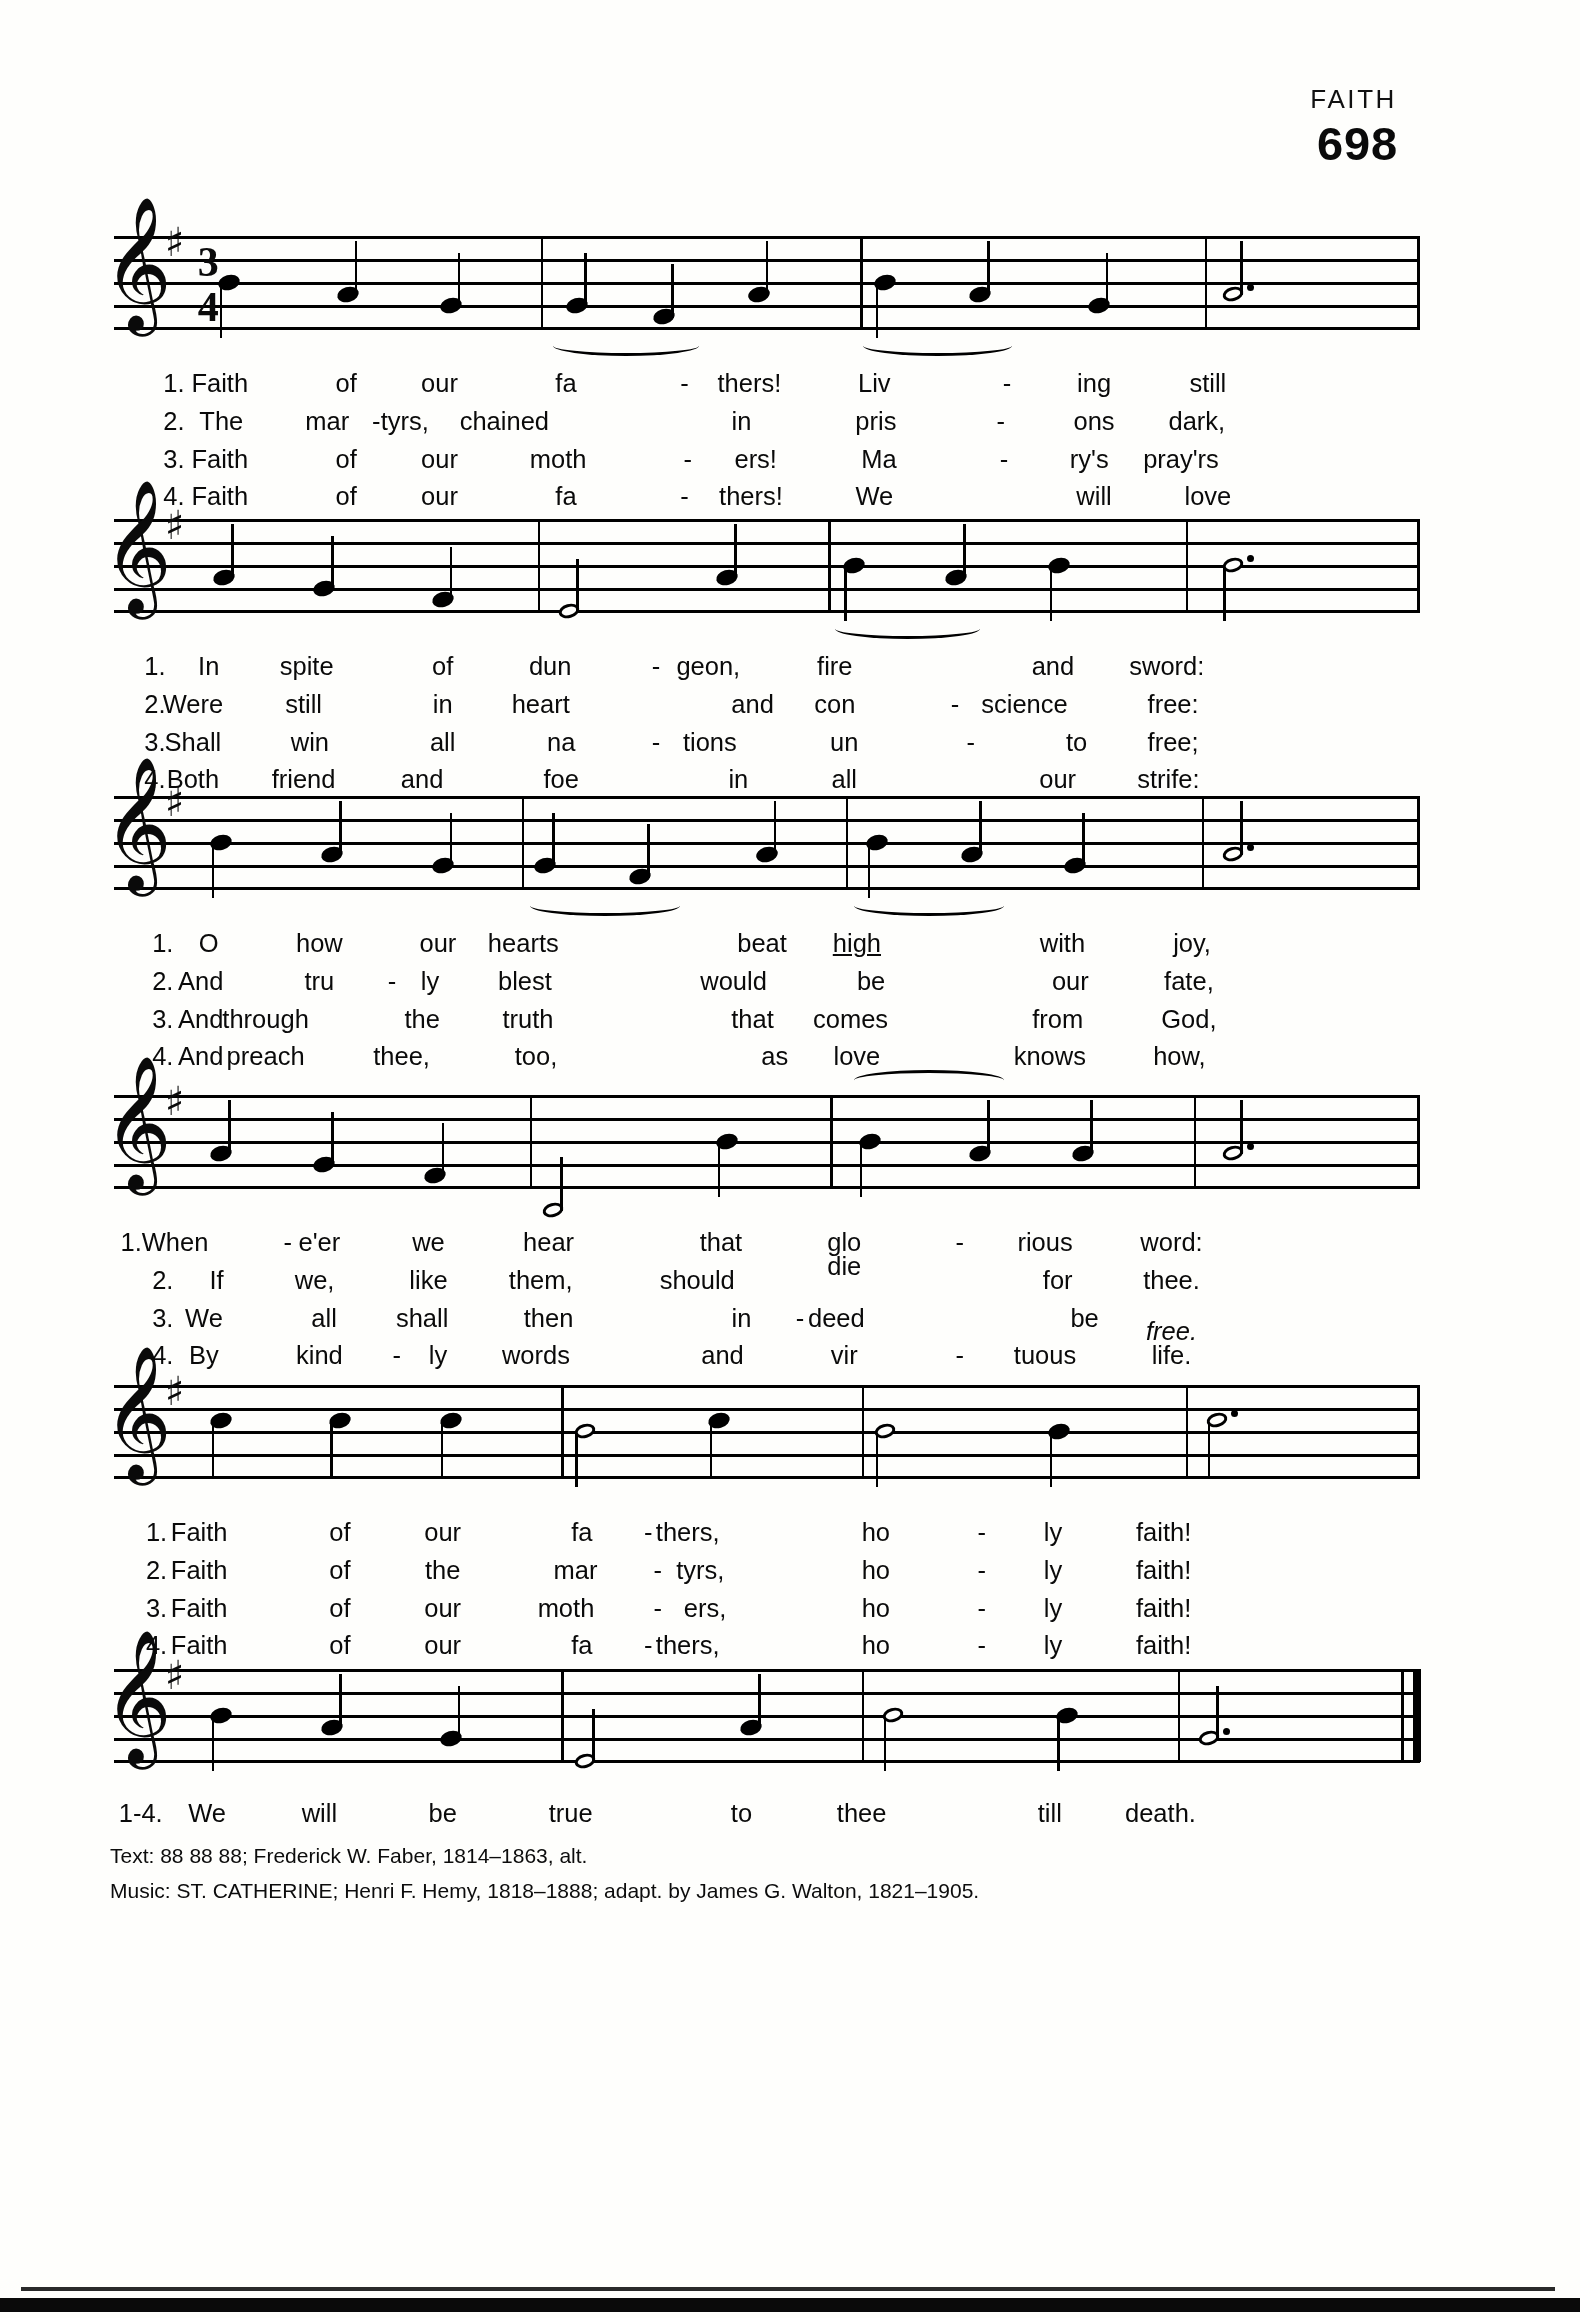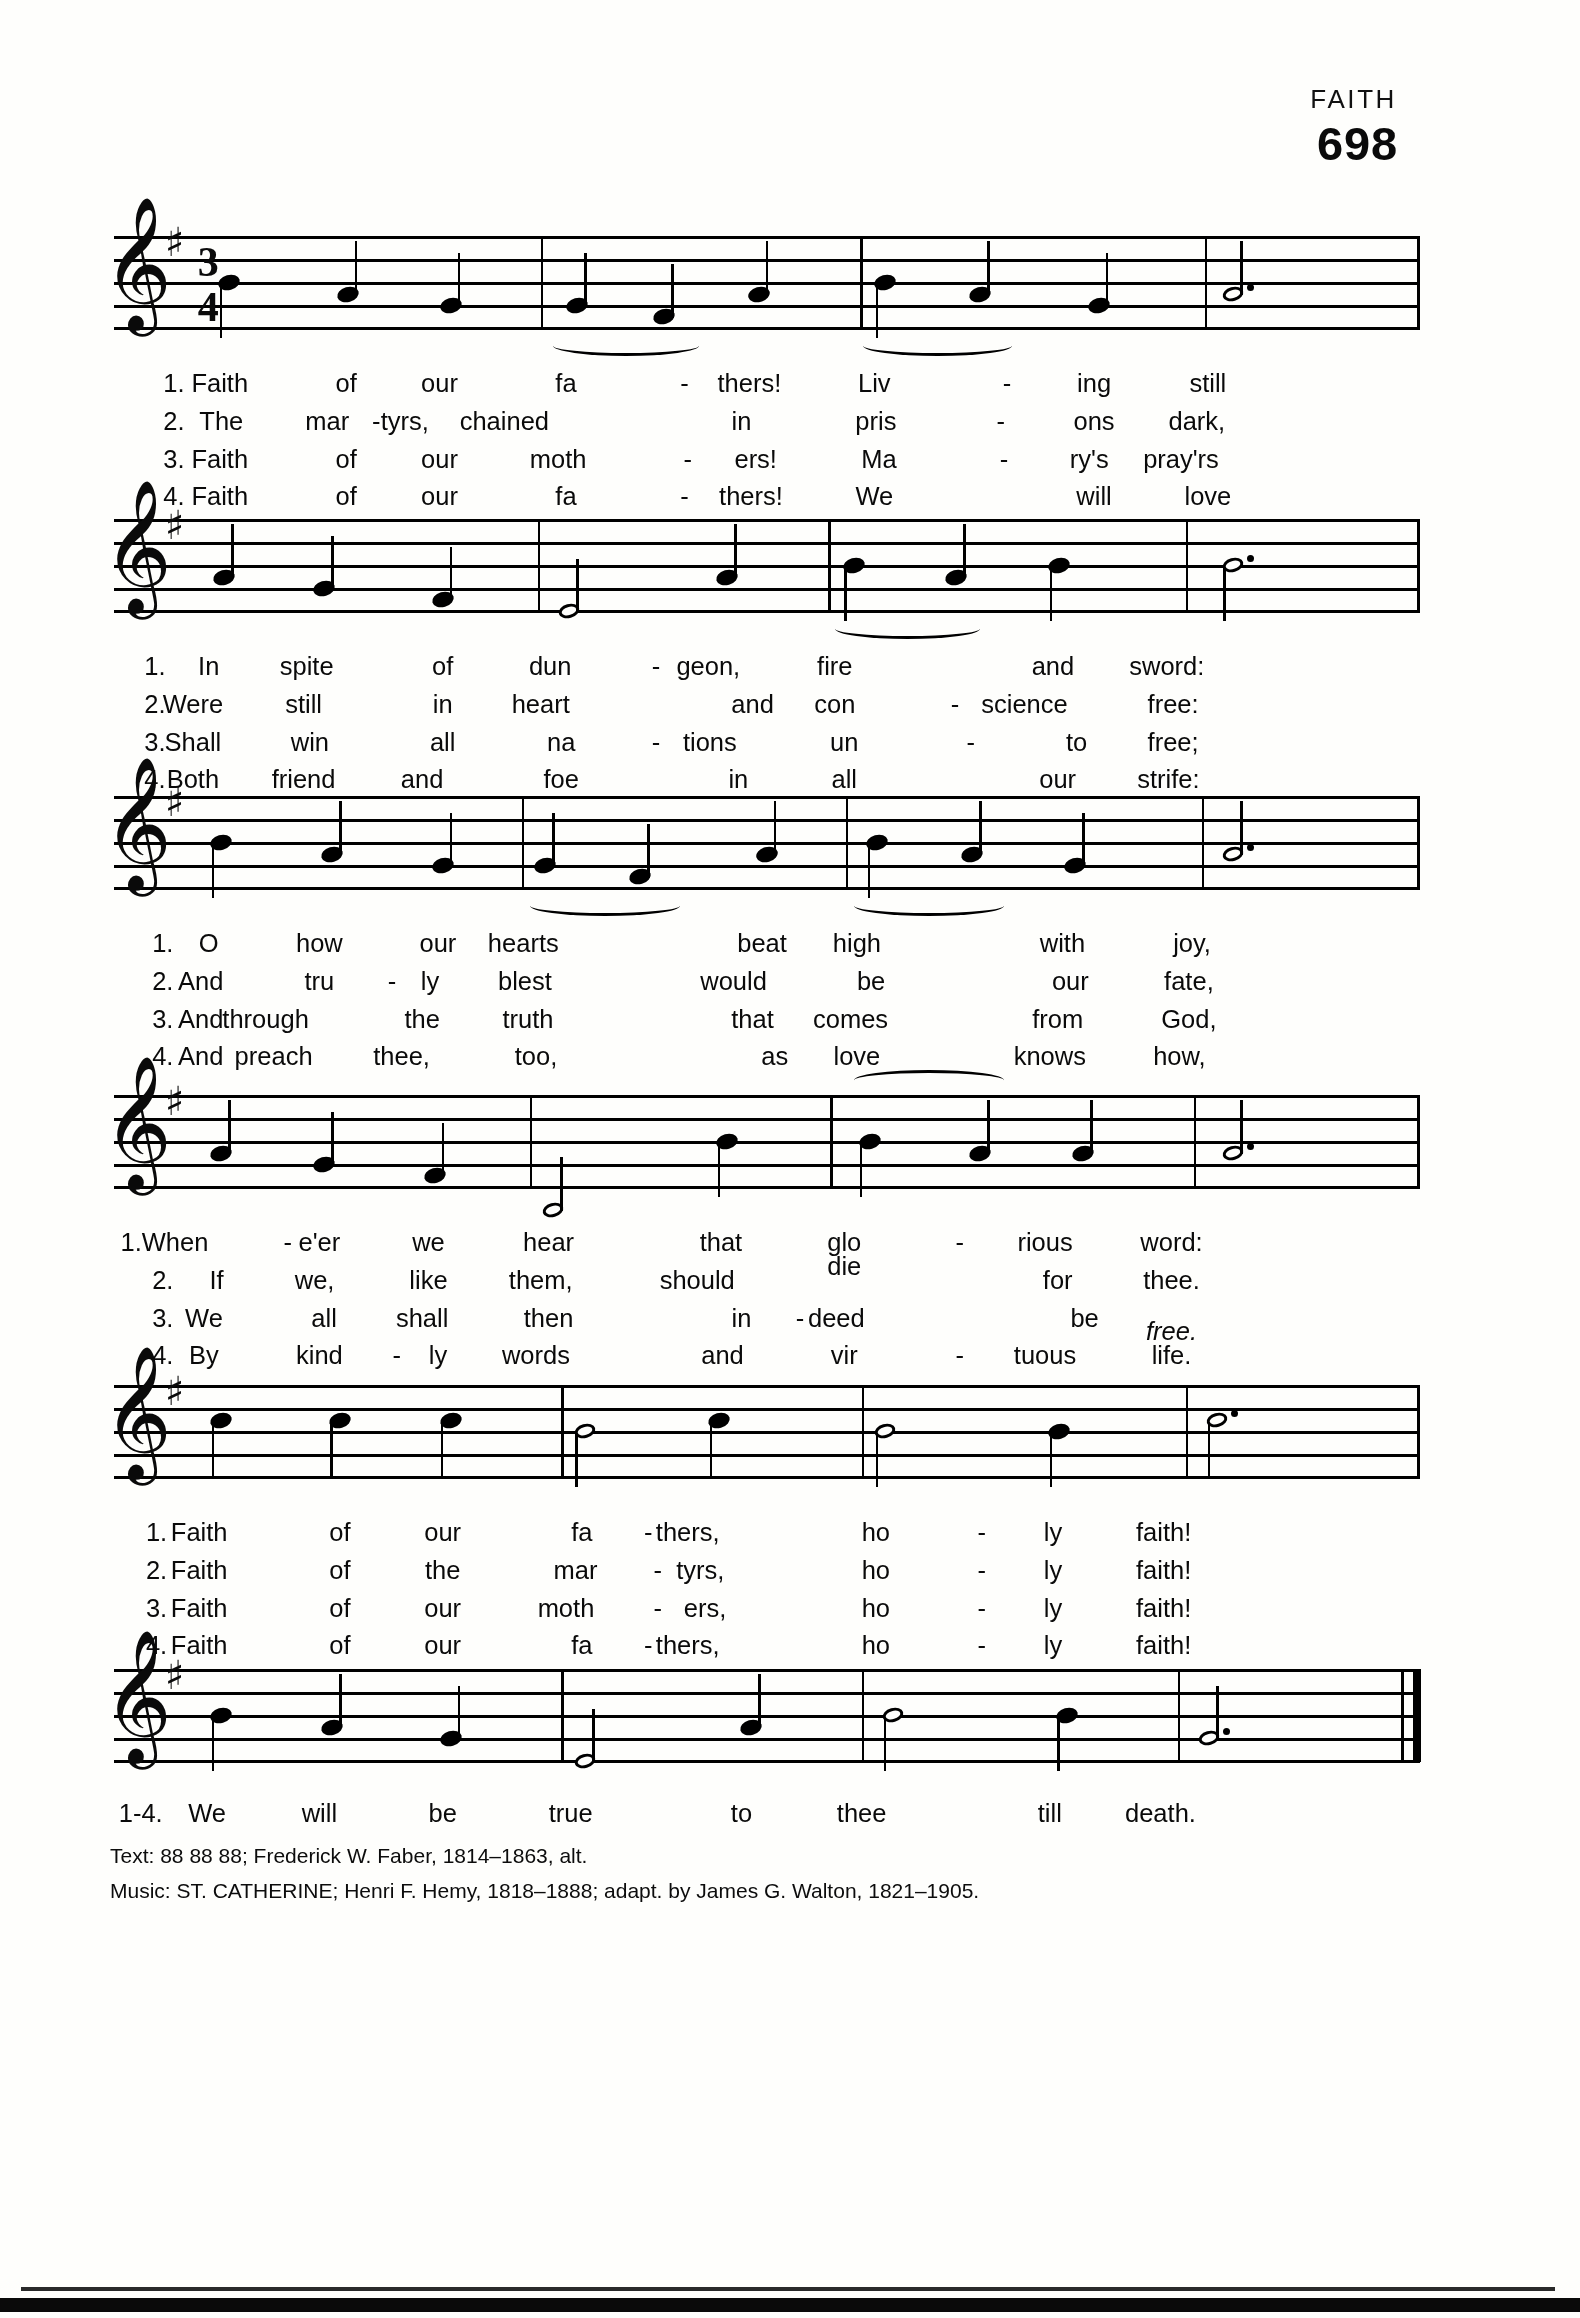--- a/index.html
+++ b/index.html
@@ -338,21 +338,21 @@
         <div class="lyric-word" style="left: 66.9%; top: 113px;">our</div>
         <div class="lyric-word" style="left: 73.9%; top: 113px;">strife:</div>
       </div>
       <div class="lyrics-block" style="top: 929px;">
         <div class="lyric-word" style="left: 10.3%; top: 0px;">1.</div>
         <div class="lyric-word" style="left: 13.2%; top: 0px;">O</div>
         <div class="lyric-word" style="left: 20.2%; top: 0px;">how</div>
         <div class="lyric-word" style="left: 27.7%; top: 0px;">our</div>
         <div class="lyric-word" style="left: 33.1%; top: 0px;">hearts</div>
         <div class="lyric-word" style="left: 48.2%; top: 0px;">beat</div>
-        <div class="lyric-word" style="left: 54.2%; top: 0px;">high</div>
+        <div class="lyric-word" style="left: 54.2%; top: 0px; text-decoration: underline;">high</div>
         <div class="lyric-word" style="left: 67.2%; top: 0px;">with</div>
         <div class="lyric-word" style="left: 75.4%; top: 0px;">joy,</div>
         <div class="lyric-word" style="left: 10.3%; top: 38px;">2.</div>
         <div class="lyric-word" style="left: 12.7%; top: 38px;">And</div>
         <div class="lyric-word" style="left: 20.2%; top: 38px;">tru</div>
         <div class="lyric-word" style="left: 24.8%; top: 38px;">-</div>
         <div class="lyric-word" style="left: 27.2%; top: 38px;">ly</div>
         <div class="lyric-word" style="left: 33.2%; top: 38px;">blest</div>
         <div class="lyric-word" style="left: 46.4%; top: 38px;">would</div>
         <div class="lyric-word" style="left: 55.1%; top: 38px;">be</div>
@@ -362,21 +362,21 @@
         <div class="lyric-word" style="left: 12.7%; top: 76px;">And</div>
         <div class="lyric-word" style="left: 16.8%; top: 76px;">through</div>
         <div class="lyric-word" style="left: 26.7%; top: 76px;">the</div>
         <div class="lyric-word" style="left: 33.4%; top: 76px;">truth</div>
         <div class="lyric-word" style="left: 47.6%; top: 76px;">that</div>
         <div class="lyric-word" style="left: 53.8%; top: 76px;">comes</div>
         <div class="lyric-word" style="left: 66.9%; top: 76px;">from</div>
         <div class="lyric-word" style="left: 75.2%; top: 76px;">God,</div>
         <div class="lyric-word" style="left: 10.3%; top: 113px;">4.</div>
         <div class="lyric-word" style="left: 12.7%; top: 113px;">And</div>
-        <div class="lyric-word" style="left: 16.8%; top: 113px; margin-left: 8px;">preach</div>
+        <div class="lyric-word" style="left: 16.8%; top: 113px;">preach</div>
         <div class="lyric-word" style="left: 25.4%; top: 113px;">thee,</div>
         <div class="lyric-word" style="left: 33.9%; top: 113px;">too,</div>
         <div class="lyric-word" style="left: 49%; top: 113px;">as</div>
         <div class="lyric-word" style="left: 54.2%; top: 113px;">love</div>
         <div class="lyric-word" style="left: 66.4%; top: 113px;">knows</div>
         <div class="lyric-word" style="left: 74.6%; top: 113px;">how,</div>
       </div>
       <div class="lyrics-block" style="top: 1228px;">
         <div class="lyric-word" style="left: 10.4%; top: 0px;">1.When</div>
         <div class="lyric-word" style="left: 18.2%; top: 0px;">-</div>

